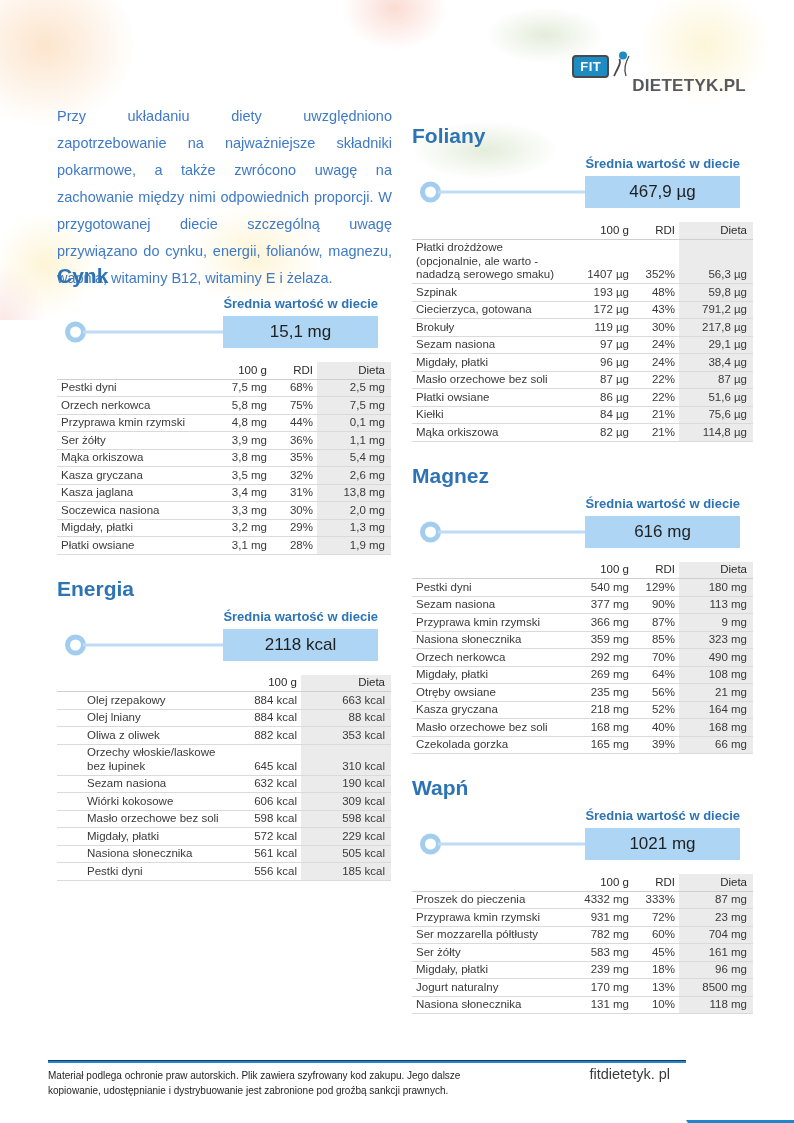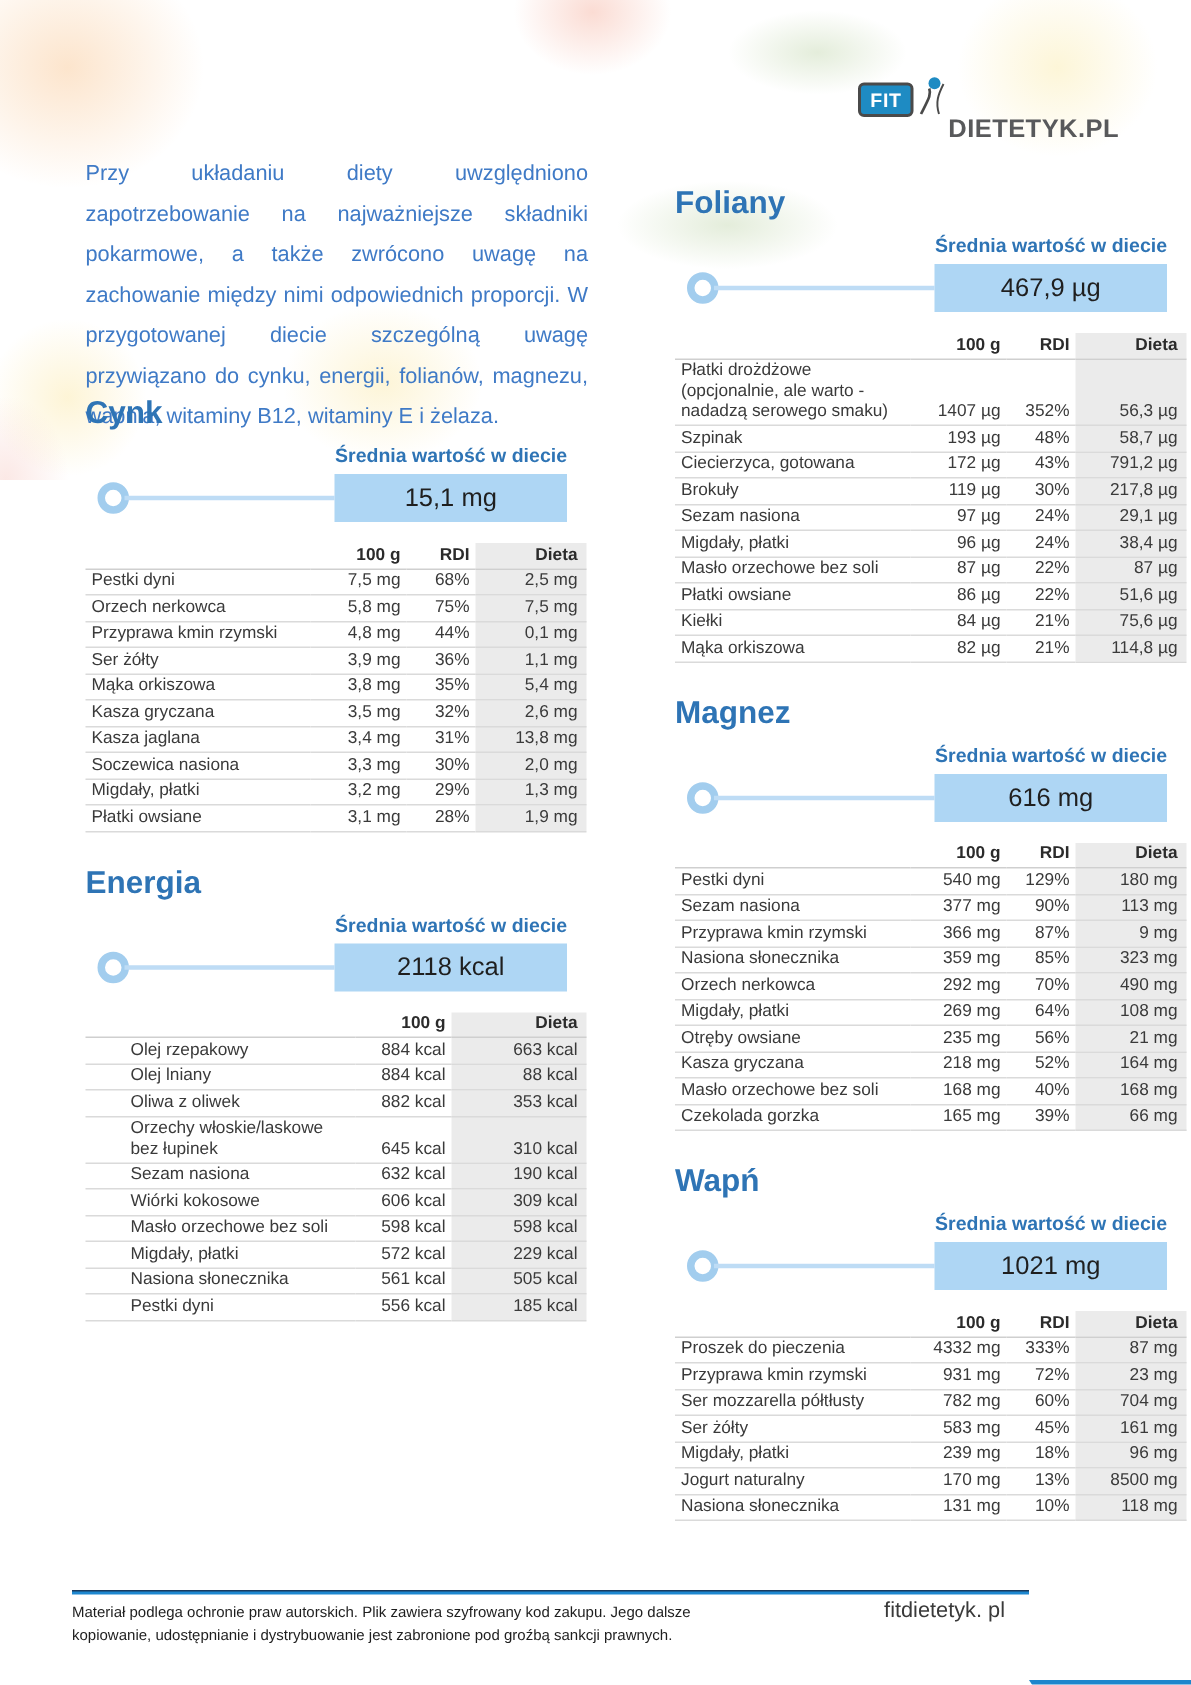--- a/index.html
+++ b/index.html
@@ -35,21 +35,21 @@
 
   
   .intro {
     position:absolute; left:57px; top:88px; width:335px;
     font-size:14.5px; line-height:27px; text-align:justify;
     color:#3f7ac6;
   }
 
   
   .col-left  { position:absolute; left:57px;  top:262px; width:334px; }
-  .col-right { position:absolute; left:450px; top:122px; width:341px; }
+  .col-right { position:absolute; left:412px; top:122px; width:341px; }
 
   .section { margin-bottom:20px; }
   .section h2 { font-size:21px; line-height:28px; color:#2e74b5; font-weight:600; margin:0 0 6px; }
 
   .avg-label {
     text-align:right; padding-right:13px; margin-bottom:5px;
     color:#2e74b5; font-weight:700; font-size:13px;
   }
   .avg-row { position:relative; height:32px; margin-bottom:14px; }
   .avg-ring {
@@ -65,21 +65,21 @@
     background:#aed6f4; display:flex; align-items:center; justify-content:center;
     font-size:17px; color:#1f1f1f;
   }
 
   
   table.nutrients { width:100%; border-collapse:collapse; font-size:11.5px; color:#3a3a3a; }
   table.nutrients th, table.nutrients td {
     padding:1.5px 4px; line-height:13.5px; border-bottom:1px solid #dadada;
     vertical-align:bottom; text-align:left; font-weight:normal;
   }
-  table.nutrients th { font-weight:700; color:#2b2b2b; border-bottom-color:#cfcfcf; }
+  table.nutrients th { font-weight:400; color:#2b2b2b; border-bottom-color:#cfcfcf; }
   table.nutrients .num   { text-align:right; white-space:nowrap; }
   table.nutrients .dieta { background:#ebebeb; text-align:right; padding-right:6px; white-space:nowrap; }
   table.nutrients .indent { padding-left:30px; }
   table.nutrients col.c-100g { width:64px; }
   table.nutrients col.c-rdi  { width:46px; }
   table.nutrients col.c-dieta{ width:74px; }
   table.nutrients col.c-dieta-wide { width:90px; }
 
   
   .footer-line {
@@ -317,21 +317,21 @@
           <tr>
             <td>Płatki drożdżowe (opcjonalnie, ale warto - nadadzą serowego smaku)</td>
             <td class="num">1407 µg</td>
             <td class="num">352%</td>
             <td class="num dieta">56,3 µg</td>
           </tr>
           <tr>
             <td>Szpinak</td>
             <td class="num">193 µg</td>
             <td class="num">48%</td>
-            <td class="num dieta">58,7 µg</td>
+            <td class="num dieta">59,8 µg</td>
           </tr>
           <tr>
             <td>Ciecierzyca, gotowana</td>
             <td class="num">172 µg</td>
             <td class="num">43%</td>
             <td class="num dieta">791,2 µg</td>
           </tr>
           <tr>
             <td>Brokuły</td>
             <td class="num">119 µg</td>

